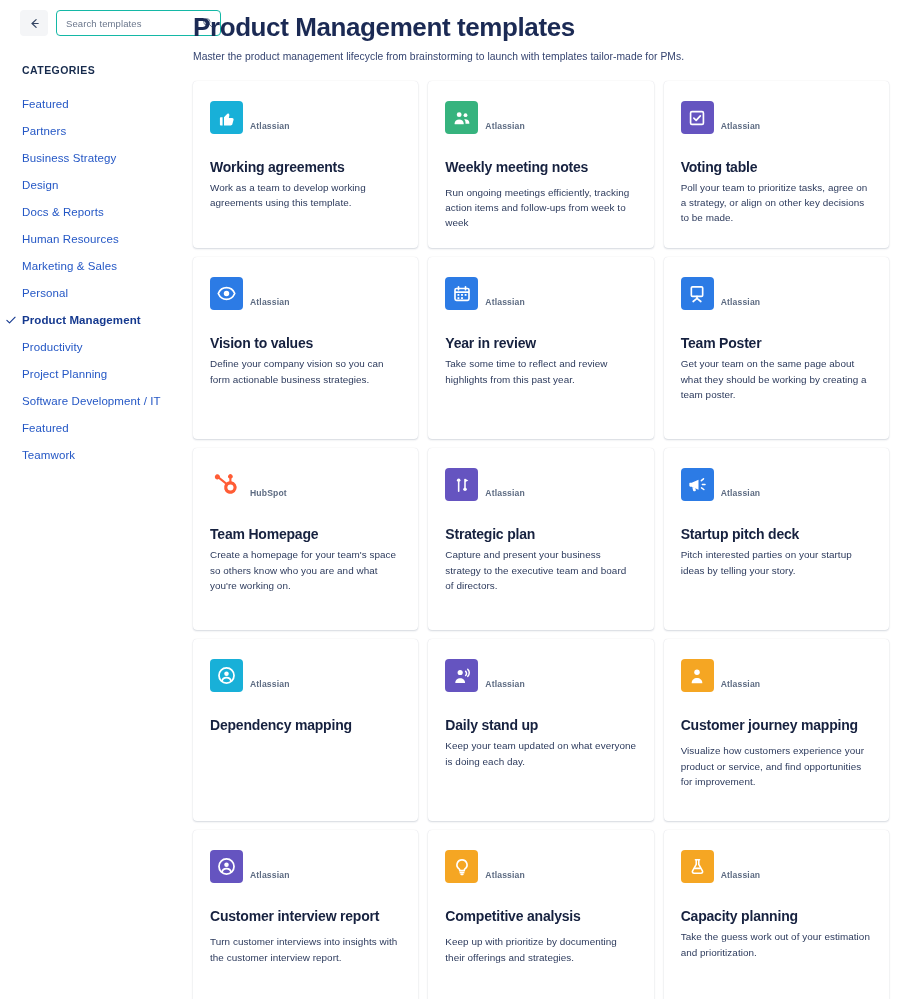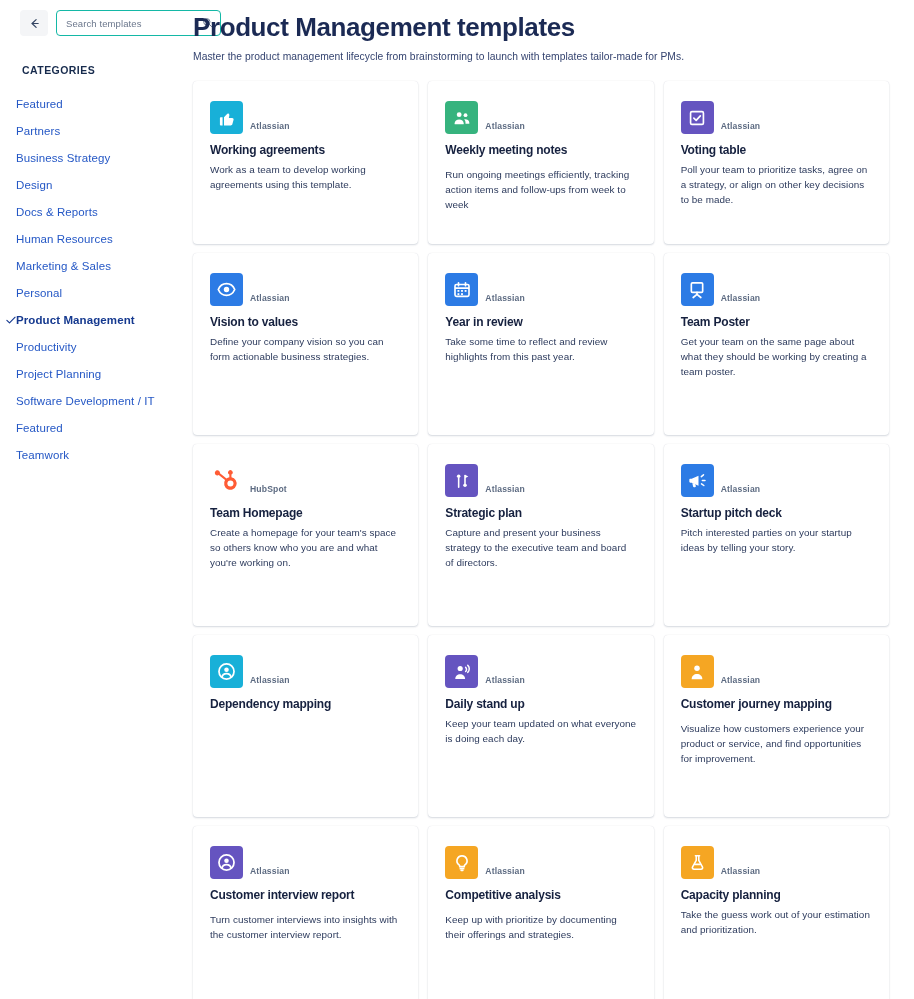--- a/index.html
+++ b/index.html
@@ -43,21 +43,21 @@
   }
   .search-box input::placeholder { color: #6b778c; }
   .search-icon { flex: 0 0 auto; display: block; }
 
   .cat-header {
     font-size: 10.5px; font-weight: 700; color: #172b4d;
     letter-spacing: .45px; padding: 0 0 0 22px; margin-top: 28px;
   }
   .cat-list { list-style: none; margin-top: 14px; }
   .cat-item {
-    position: relative; padding: 0 0 0 16px; height: 27px;
+    position: relative; padding: 0 0 0 22px; height: 27px;
     display: flex; align-items: center;
     font-size: 11.5px; color: #2457c5; cursor: pointer;
     letter-spacing: .1px;
   }
   .cat-item.active { font-weight: 700; color: #15398f; }
   .cat-check {
     position: absolute; left: 5px; top: 50%; transform: translateY(-50%);
     width: 12px; height: 12px;
   }
 
@@ -93,22 +93,22 @@
     width: 33px; height: 33px; border-radius: 4px;
     display: flex; align-items: center; justify-content: center;
     flex: 0 0 auto;
   }
   .card-logo.plain { background: transparent !important; }
   .vendor {
     font-size: 8.6px; font-weight: 700; color: #5d6b82;
     letter-spacing: .15px; padding-bottom: 3px;
   }
   .card-title {
-    font-size: 12px; font-weight: 700; color: #16213f;
-    margin-top: 9px; line-height: 1.22; letter-spacing: -.2px;
+    font-size: 14px; font-weight: 700; color: #16213f;
+    margin-top: 25px; line-height: 1.22; letter-spacing: -.2px;
   }
   .card-desc {
     font-size: 9.9px; color: #2c3a5c; line-height: 1.52;
     margin-top: 4px; letter-spacing: .05px;
   }
   .card-title.two-line + .card-desc { margin-top: 9px; }
 </style>
 </head>
 <body>
 

